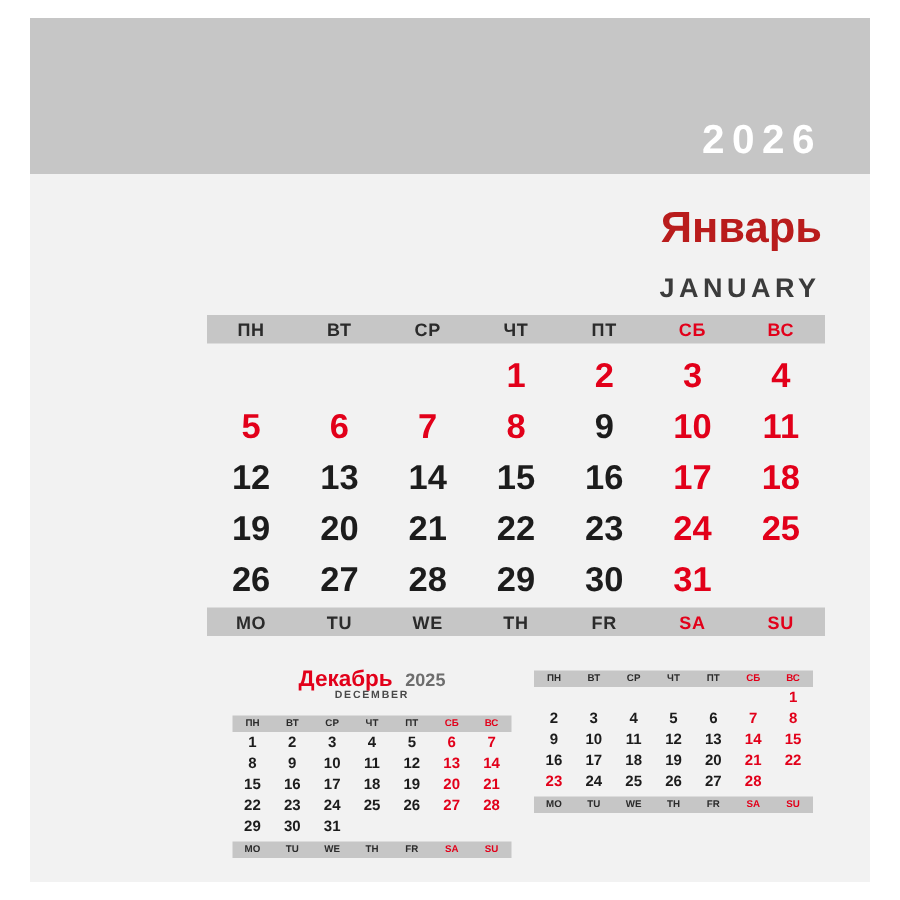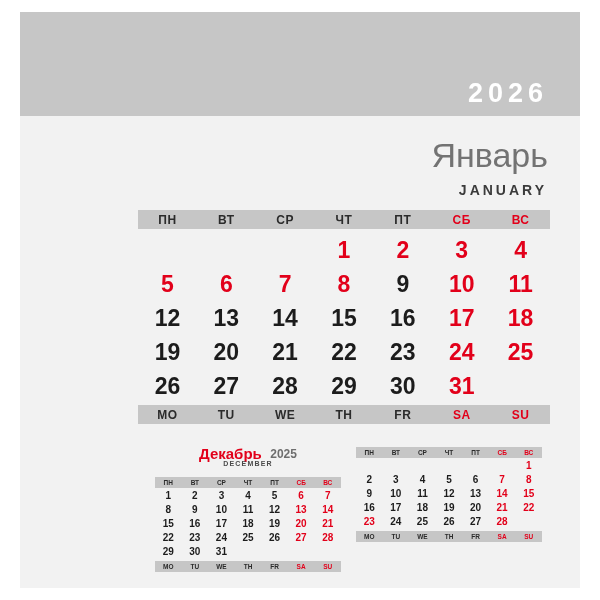--- a/index.html
+++ b/index.html
@@ -43,30 +43,30 @@
     top: 66px;
     font-size: 27px;
     font-weight: bold;
     color: #ffffff;
     letter-spacing: 5px;
   }
   .month-title {
     position: absolute;
     right: 32px;
     top: 124px;
-    font-size: 34px;
-    font-weight: normal;
-    color: #737373;
+    font-size: 29px;
+    font-weight: bold;
+    color: #b91c1c;
     letter-spacing: 0px;
   }
   .month-sub {
     position: absolute;
     right: 33px;
     top: 170px;
-    font-size: 14px;
+    font-size: 18px;
     font-weight: bold;
     color: #3b3b3b;
     letter-spacing: 3px;
   }
 
   
   .main-cal {
     position: absolute;
     left: 118px;
     top: 198px;

